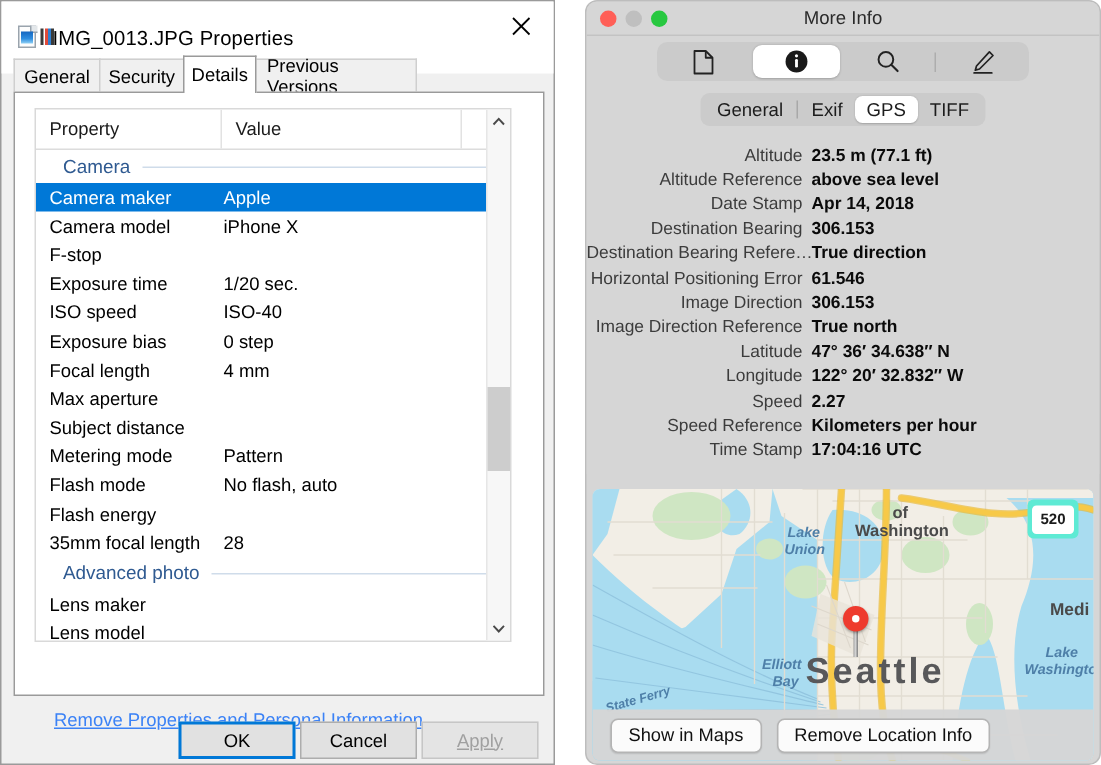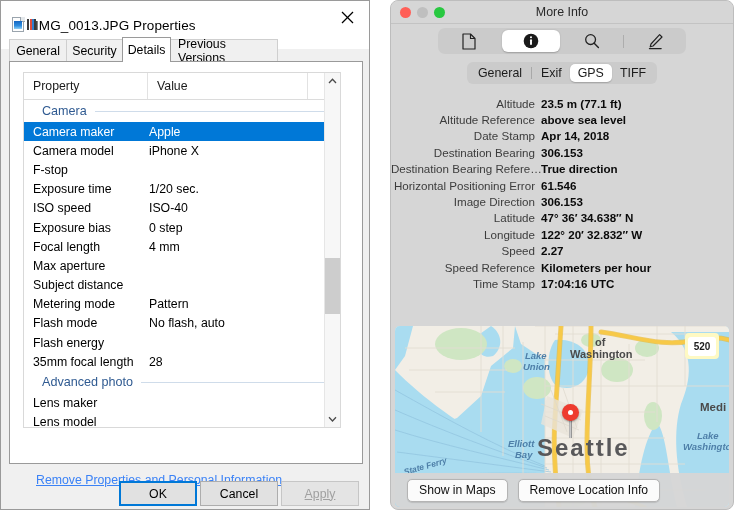--- a/index.html
+++ b/index.html
@@ -161,21 +161,21 @@
     position:absolute;left:4px;top:325px;width:334px;height:181px;
     background:#a9dcf0;overflow:hidden;border-radius:5px;
   }
   .map .layer{position:absolute;left:0;top:0;width:100%;height:100%;}
   .map-label{position:absolute;white-space:nowrap;pointer-events:none;}
   .pin{position:absolute;left:164px;top:78px;width:22px;height:34px;}
   .pin .needle{position:absolute;left:9.5px;top:10px;width:3px;height:24px;background:linear-gradient(90deg,#9a9a9a,#d8d8d8 40%,#7c7c7c);}
   .pin .head{position:absolute;left:3px;top:0;width:17px;height:17px;border-radius:50%;background:#ee3b2e;box-shadow:0 1px 2px rgba(0,0,0,.35);}
   .pin .head:after{content:"";position:absolute;left:6px;top:6px;width:5px;height:5px;border-radius:50%;background:#fff;}
   .shield{
-    position:absolute;right:10px;top:7px;width:34px;height:26px;background:#fef9c3;border-radius:4px;
+    position:absolute;right:10px;top:7px;width:34px;height:26px;background:#5eead4;border-radius:4px;
     display:flex;align-items:center;justify-content:center;
   }
   .shield .inner{
     width:28px;height:19px;background:#fff;border-radius:3px;display:flex;align-items:center;justify-content:center;
     font-size:10px;font-weight:bold;color:#1a1a1a;font-family:"Liberation Sans",sans-serif;
   }
 
   .map-btns{
     position:absolute;left:0;bottom:0;width:100%;height:34px;background:rgba(214,214,214,0.97);
     display:flex;align-items:center;padding-left:12px;gap:10px;box-sizing:border-box;
@@ -399,20 +399,24 @@
           <div class="meta-k">Destination Bearing Refere…</div>
           <div class="meta-v">True direction</div>
         </div>
         <div class="meta-row">
           <div class="meta-k">Horizontal Positioning Error</div>
           <div class="meta-v">61.546</div>
         </div>
         <div class="meta-row">
           <div class="meta-k">Image Direction</div>
           <div class="meta-v">306.153</div>
+        </div>
+        <div class="meta-row">
+          <div class="meta-k">Image Direction Reference</div>
+          <div class="meta-v">True north</div>
         </div>
         <div class="meta-row">
           <div class="meta-k">Latitude</div>
           <div class="meta-v">47° 36′ 34.638″ N</div>
         </div>
         <div class="meta-row">
           <div class="meta-k">Longitude</div>
           <div class="meta-v">122° 20′ 32.832″ W</div>
         </div>
         <div class="meta-row">

